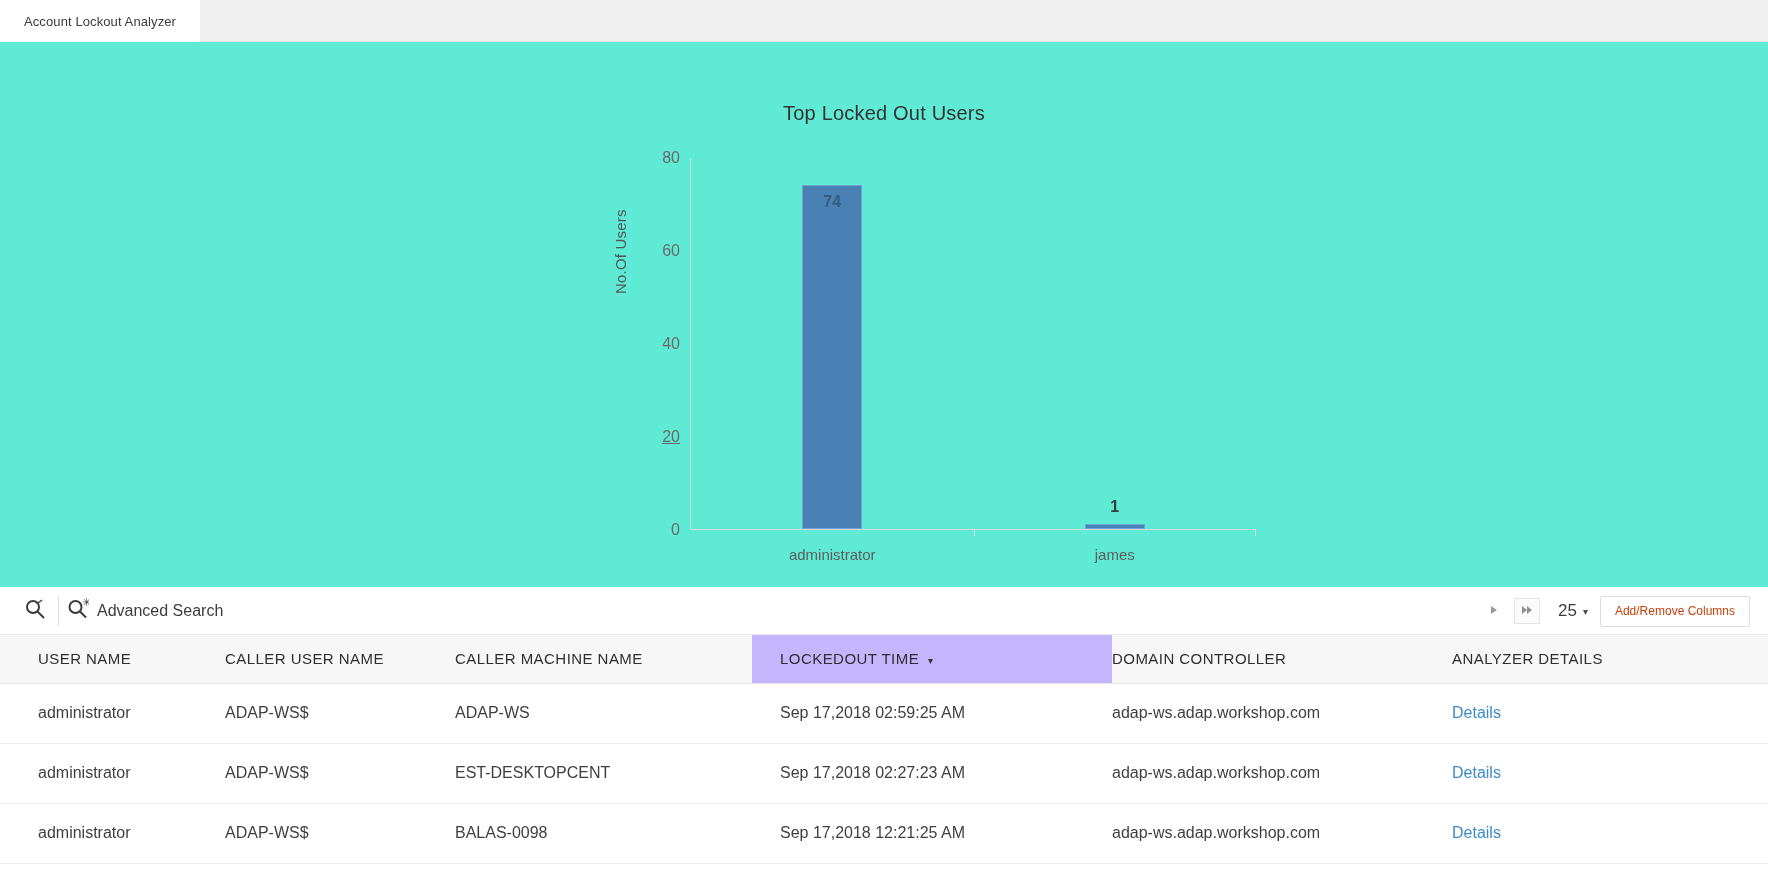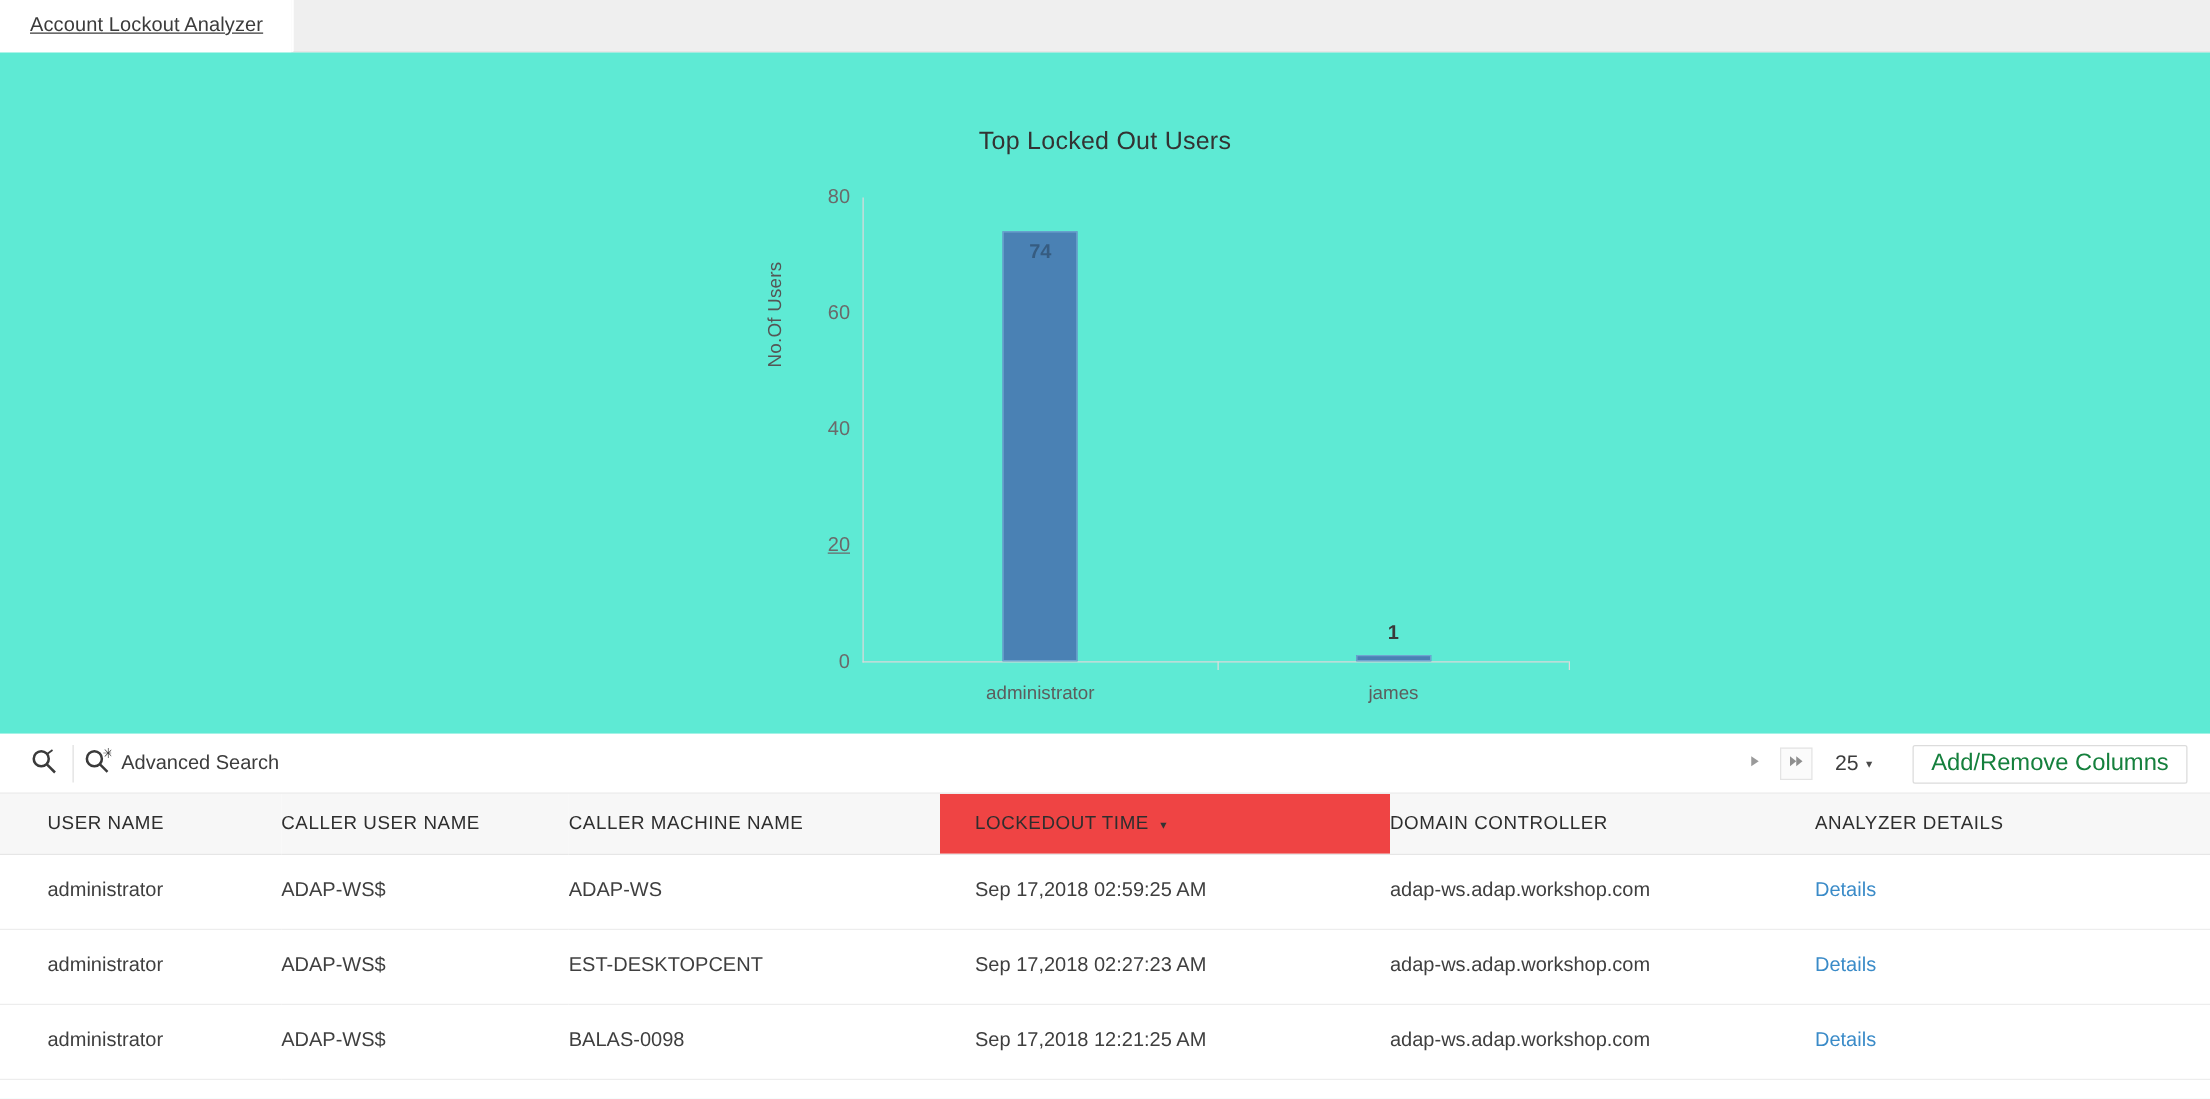--- a/index.html
+++ b/index.html
@@ -20,24 +20,23 @@
     display: flex;
     align-items: stretch;
   }
   #tab-active {
     height: 42px;
     padding: 0 22px 0 24px;
     display: flex;
     align-items: center;
     background: #ffffff;
     color: #3b3b3b;
-    font-size: 16px;
+    font-size: 13px;
     letter-spacing: .1px;
     white-space: nowrap;
-    text-decoration: underline;
   }
   #tab-rest {
     flex: 1;
     background: #efefef;
     border-left: 2px solid #ffffff;
     border-bottom: 1px solid #e2e2e2;
   }
 
   
   #chart-panel {
@@ -178,49 +177,49 @@
     font-size: 17px;
     color: #3c3c3c;
     cursor: pointer;
   }
   #page-size .caret {
     margin-left: 6px;
     font-size: 10px;
     color: #4a4a4a;
   }
   #addremove-btn {
-    margin-left: 32px;
+    margin-left: 12px;
     height: 31px;
     padding: 0 14px;
     display: flex; align-items: center;
     border: 1px solid #dcdcdc;
     background: #ffffff;
     border-radius: 2px;
-    font-size: 19px;
-    color: #15803d;
+    font-size: 12px;
+    color: #c2410c;
     white-space: nowrap;
     cursor: pointer;
   }
 
   
   #grid { width: 100%; }
   table { width: 100%; border-collapse: collapse; table-layout: fixed; }
   thead th {
     height: 48px;
     background: #f7f7f7;
     color: #2e2e2e;
     font-size: 15px;
     font-weight: normal;
     letter-spacing: .45px;
     text-align: left;
     padding: 0 0 0 0;
     border-bottom: 1px solid #e6e6e6;
     white-space: nowrap;
   }
-  thead th.sorted { background: #ef4444; }
+  thead th.sorted { background: #c4b5fd; }
   thead th span.sort-caret { font-size: 10px; margin-left: 9px; color: #333; }
   tbody td {
     height: 60px;
     font-size: 16px;
     color: #3f3f3f;
     border-bottom: 1px solid #ededed;
     white-space: nowrap;
     overflow: hidden;
   }
   .c1 { width: 225px; padding-left: 38px; }

